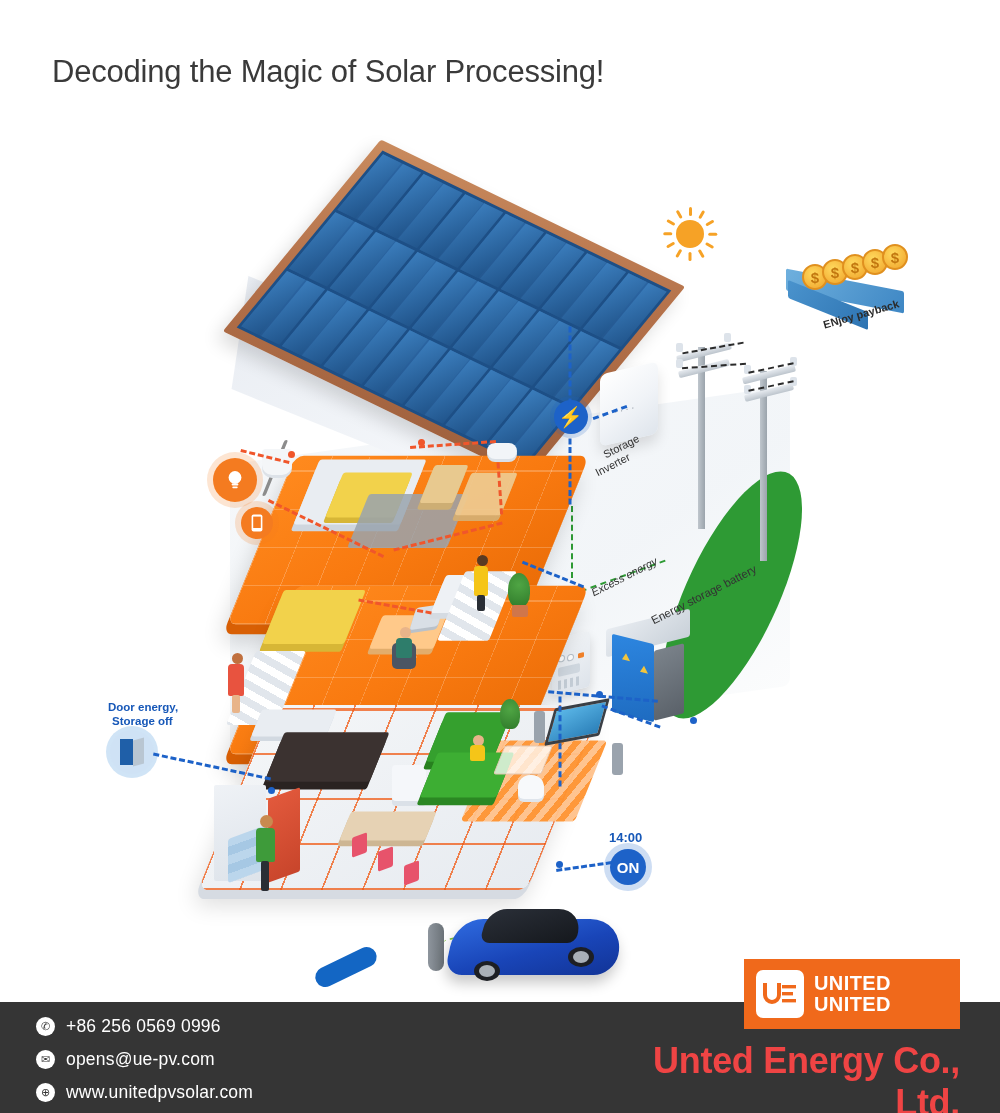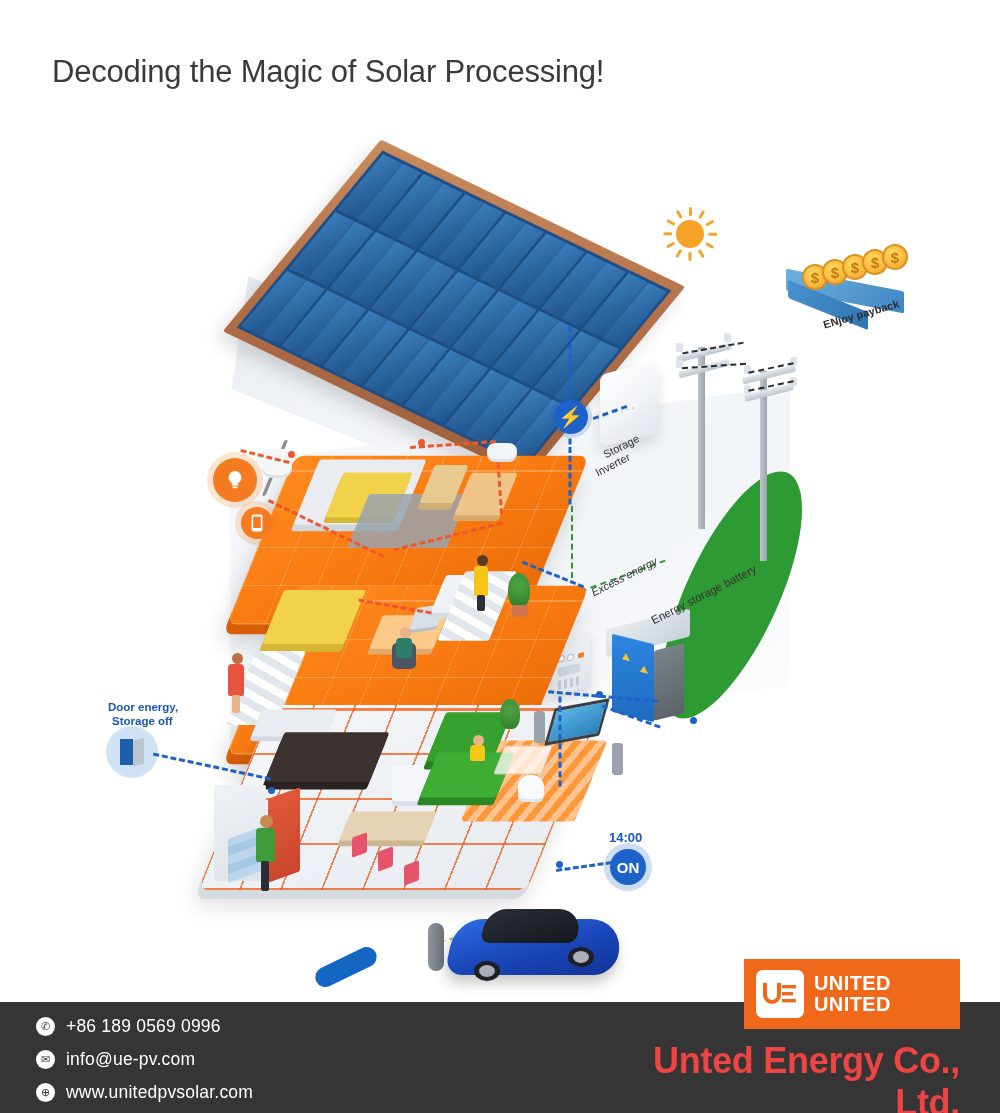--- a/index.html
+++ b/index.html
@@ -640,25 +640,25 @@
     <div class="dot" style="left:690px; top:542px; background:#1D62C8;"></div>
     <div class="dot" style="left:556px; top:686px; background:#1D62C8;"></div>
     <div class="dot" style="left:268px; top:612px; background:#1D62C8;"></div>
   </div>
 
   <div class="footer"></div>
 
   <div class="contact">
     <div class="c-row">
       <span class="c-ic">✆</span>
-      <span class="c-tx">+86 189 0569 0996</span>
+      <span class="c-tx">+86 256 0569 0996</span>
     </div>
     <div class="c-row">
       <span class="c-ic">✉</span>
-      <span class="c-tx">info@ue-pv.com</span>
+      <span class="c-tx">opens@ue-pv.com</span>
     </div>
     <div class="c-row">
       <span class="c-ic">⊕</span>
       <span class="c-tx">www.unitedpvsolar.com</span>
     </div>
   </div>
 
   <div class="logo-badge">
     <div class="logo-mark">
       <svg width="34" height="26" viewBox="0 0 34 26" aria-hidden="true">

